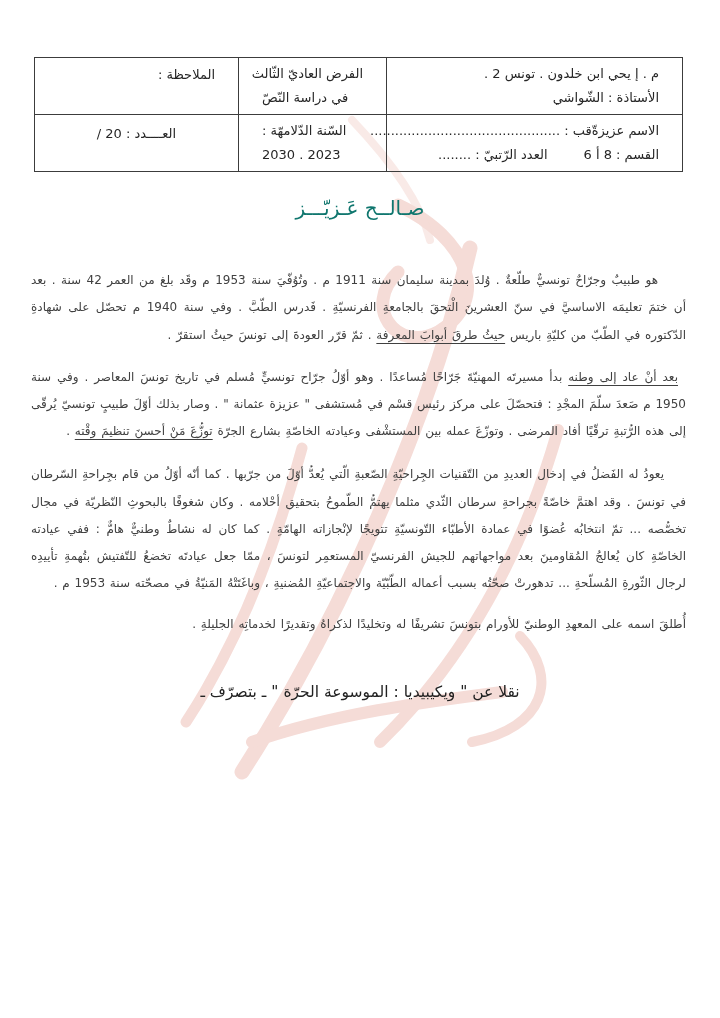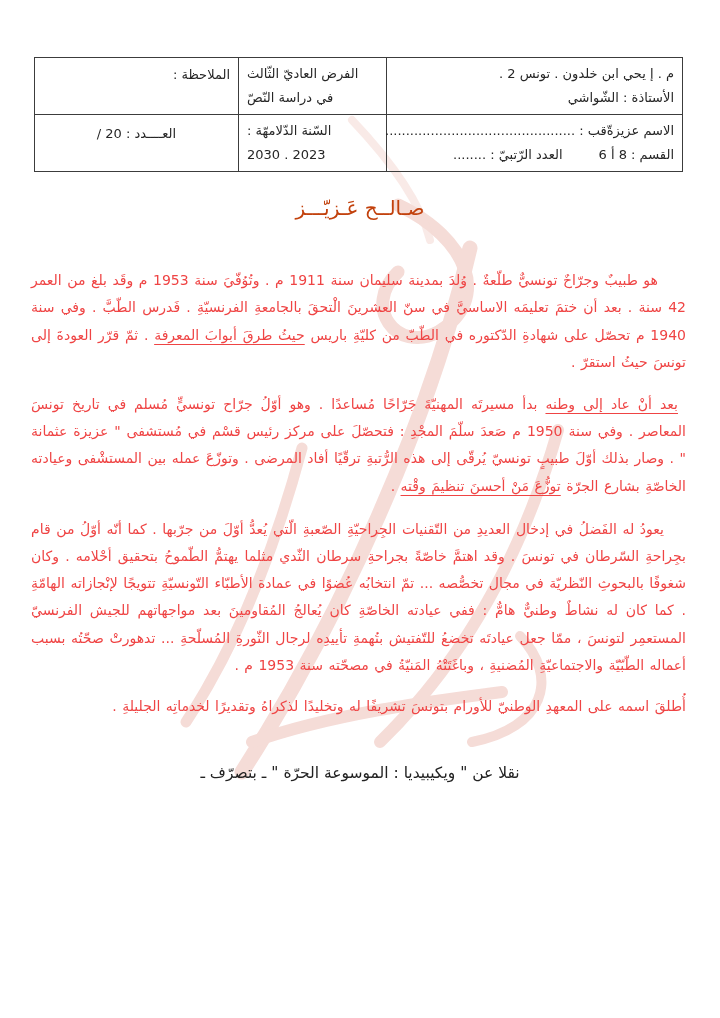--- a/index.html
+++ b/index.html
@@ -21,48 +21,48 @@
     border-collapse: collapse;
     margin: 0 37px 0 35px;
     width: 648px;
     table-layout: fixed;
     font-size: 13px;
     color: #262626;
   }
   table.hdr td {
     border: 1.6px solid #3c3c3c;
     vertical-align: top;
-    padding: 4px 8px;
+    padding: 4px 23px;
   }
   td.c-info { width: 296px; }
   td.c-exam { width: 148px; text-align: left; }
   td.c-note { width: 204px; }
   tr.r1 td { height: 55px; }
   tr.r2 td { height: 50px; }
   .ln { display: block; line-height: 1.85; white-space: nowrap; }
   .row-split { display: flex; gap: 36px; align-items: baseline; }
   .c-note .note-label { padding-top: 1px; }
   .score-line { text-align: center; letter-spacing: 1px; padding-top: 3px; }
 
   
   .doc-title {
     text-align: center;
     margin-top: 24px;
     font-size: 20px;
     letter-spacing: 1px;
-    color: #c2410c;
+    color: #0f766e;
   }
 
   
   .text-body { margin: 0 34px 0 31px; }
   .para {
-    font-size: 14px;
+    font-size: 12px;
     line-height: 27.2px;
     text-align: justify;
-    color: #ef4444;
+    color: #404040;
     word-spacing: 1px;
   }
   .para .u {
     text-decoration: underline;
     text-underline-offset: 4px;
     text-decoration-thickness: 1.1px;
   }
   .footer-line {
     margin-top: 44px;
     text-align: center;

